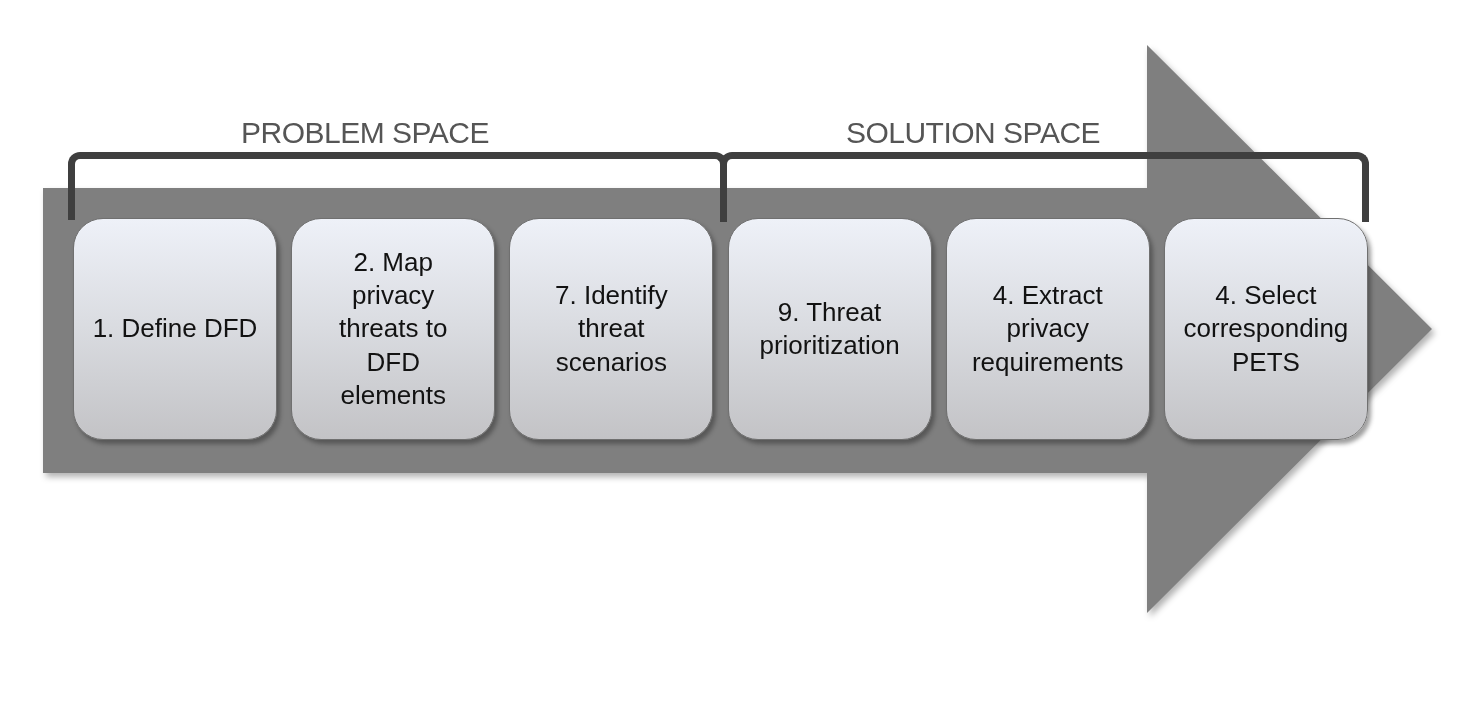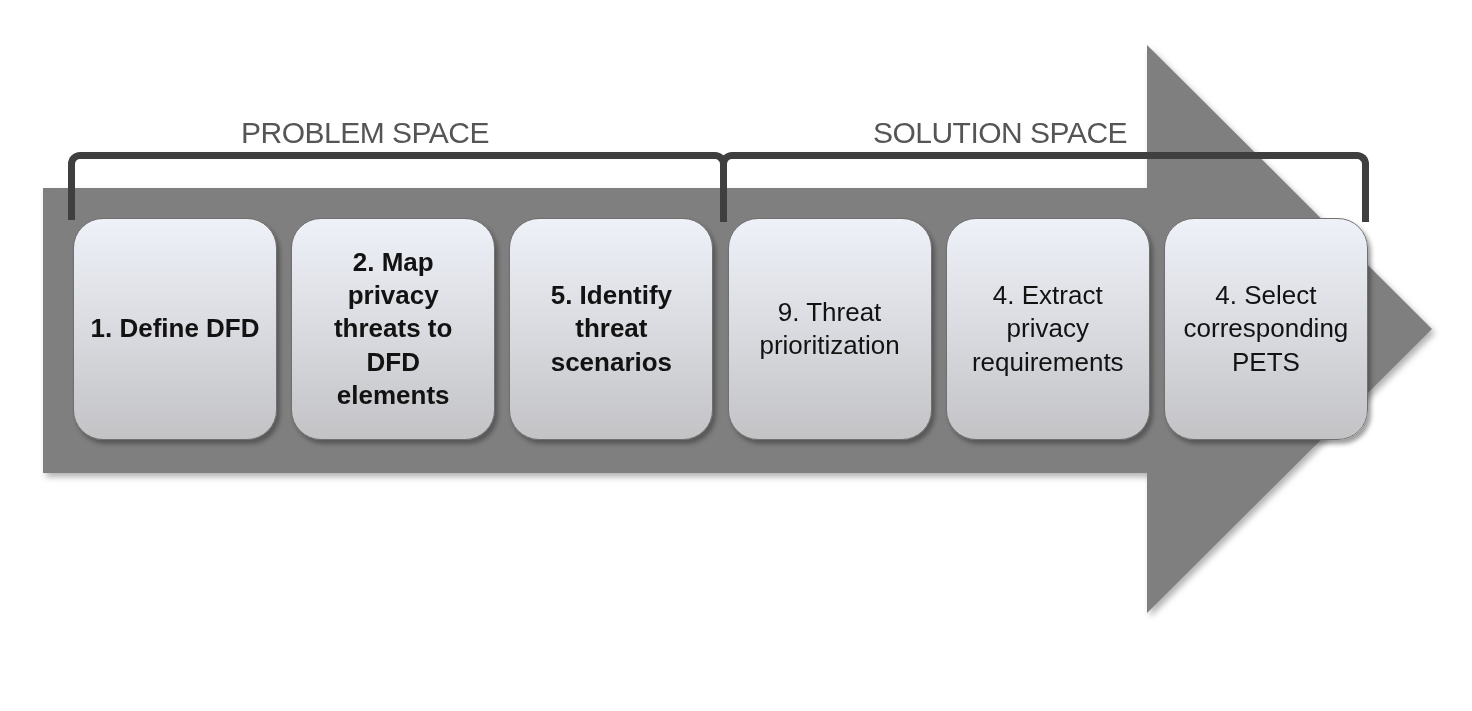--- a/index.html
+++ b/index.html
@@ -26,21 +26,21 @@
     position: absolute;
     width: 400px;
     top: 116px;
     text-align: center;
     font-size: 30px;
     letter-spacing: -0.5px;
     color: var(--heading_text, #555555);
     white-space: nowrap;
   }
   .heading-problem  { left: 165px; }
-  .heading-solution { left: 800px; }
+  .heading-solution { left: 773px; }
 
   
   .bracket {
     position: absolute;
     top: 152px;
     border: 7px solid var(--bracket, #3f3f3f);
     border-bottom: none;
     border-radius: 12px 12px 0 0;
     box-sizing: border-box;
   }
@@ -71,21 +71,21 @@
     align-items: center;
   }
   .step-label {
     white-space: pre-line;
     text-align: center;
     font-size: 26px;
     line-height: 1.27;
     color: var(--step_text, #121212);
     padding: 0 8px;
   }
-  .step.problem .step-label { font-weight: 700; }
+  .step.problem .step-label { font-weight: 400; }
 </style>
 </head>
 <body>
 
 <div class="canvas">
 
   <svg class="arrow-svg" viewBox="0 0 1472 711" xmlns="http://www.w3.org/2000/svg">
     <polygon points="43,188 1147,188 1147,45 1432,329 1147,613 1147,473 43,473"></polygon>
   </svg>
 
@@ -100,21 +100,21 @@
       <div class="step-label">1. Define DFD</div>
     </div>
     <div class="step problem">
       <div class="step-label">2. Map
 privacy
 threats to
 DFD
 elements</div>
     </div>
     <div class="step problem">
-      <div class="step-label">5. Identify
+      <div class="step-label">7. Identify
 threat
 scenarios</div>
     </div>
     <div class="step solution">
       <div class="step-label">9. Threat
 prioritization</div>
     </div>
     <div class="step solution">
       <div class="step-label">4. Extract
 privacy

